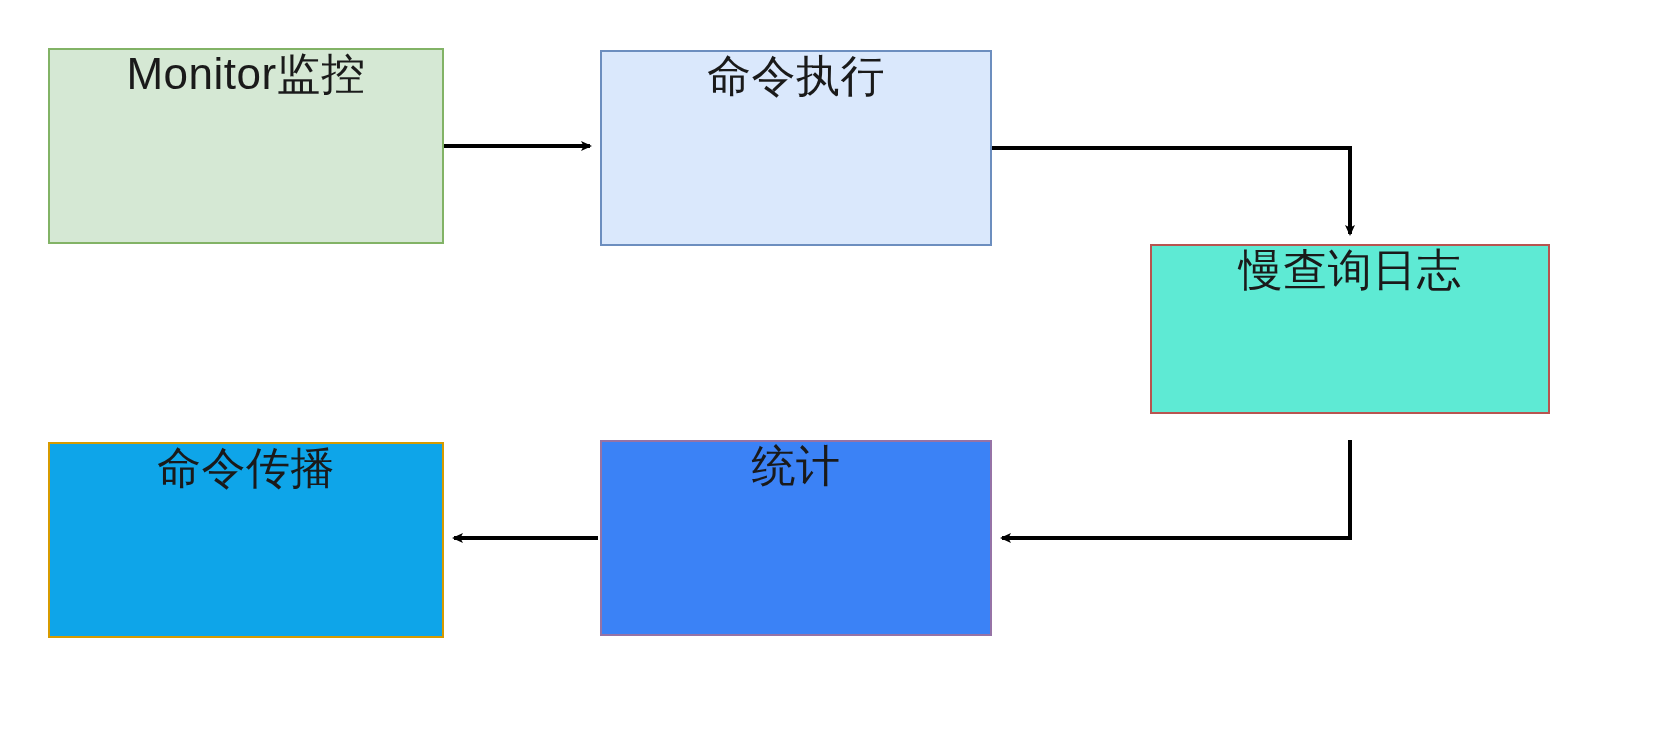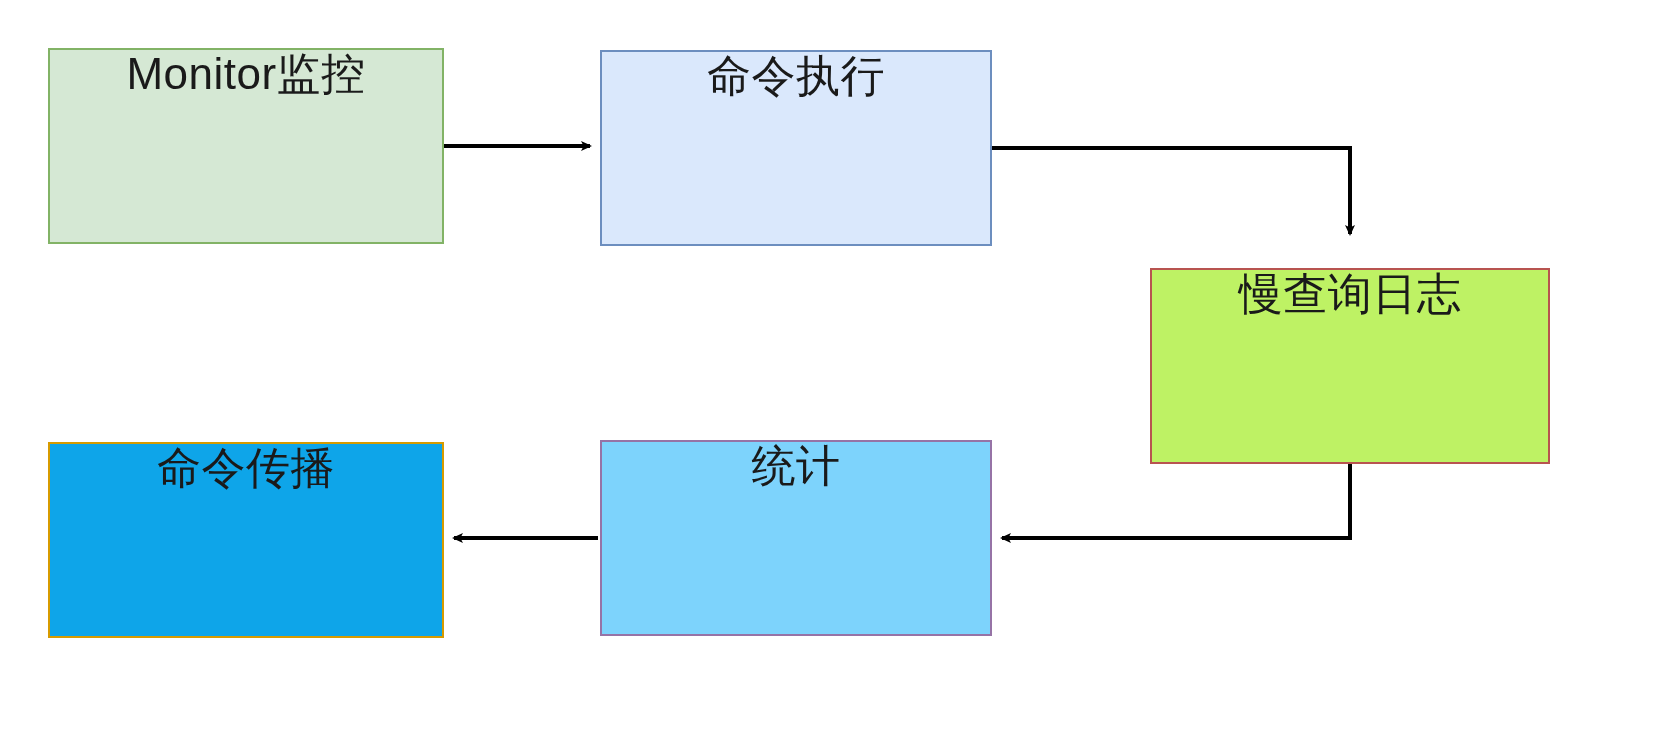--- a/index.html
+++ b/index.html
@@ -35,26 +35,26 @@
   }
   #node-monitor {
     left: 48px;  top: 48px;  width: 396px; height: 196px;
     background: #d5e8d4; border-color: #82b366;
   }
   #node-command-exec {
     left: 600px; top: 50px;  width: 392px; height: 196px;
     background: #dae8fc; border-color: #6c8ebf;
   }
   #node-slowlog {
-    left: 1150px; top: 244px; width: 400px; height: 196px;
-    background: #bef264; border-color: #b85450; margin-top: 24px;
+    left: 1150px; top: 244px; width: 400px; height: 170px;
+    background: #5eead4; border-color: #b85450;
   }
   #node-stats {
     left: 600px; top: 440px; width: 392px; height: 196px;
-    background: #7dd3fc; border-color: #9673a6;
+    background: #3b82f6; border-color: #9673a6;
   }
   #node-command-propagate {
     left: 48px;  top: 442px; width: 396px; height: 196px;
     background: #0ea5e9; border-color: #d79b00;
   }
   #edges {
     position: absolute;
     left: 0; top: 0;
     width: 1672px;
     height: 748px;

